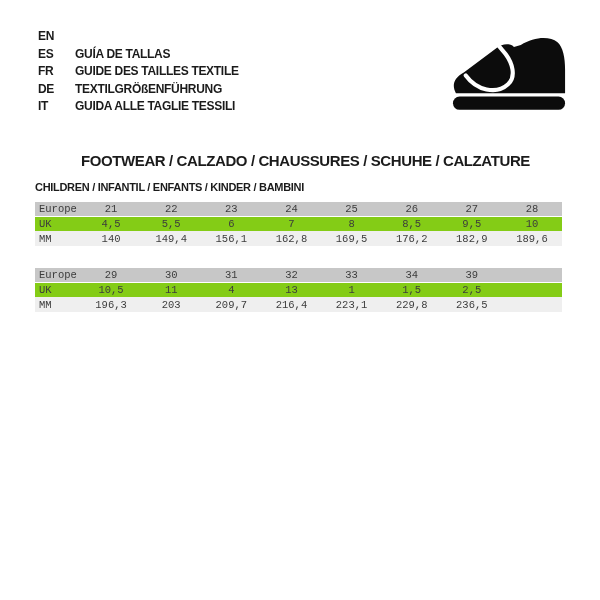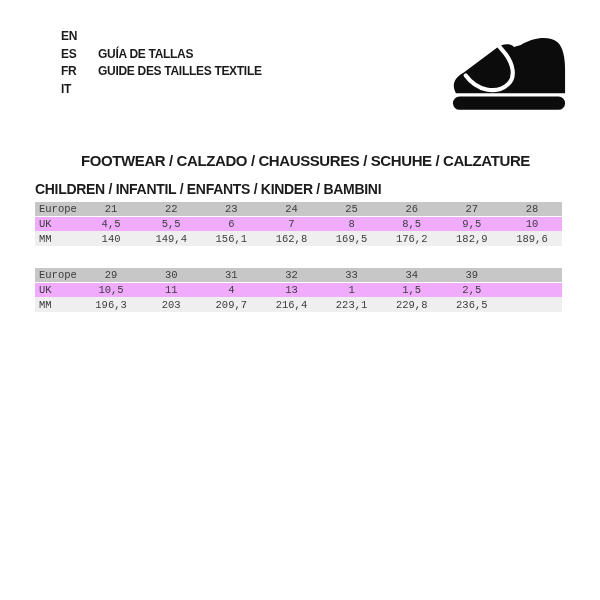--- a/index.html
+++ b/index.html
@@ -12,21 +12,21 @@
   body{
     width:600px;height:600px;
     background:#ffffff;
     font-family:"Liberation Sans", sans-serif;
     position:relative;
     overflow:hidden;
     color:var(--ink);
   }
   
   .lang-list{
-    position:absolute;left:38px;top:28px;margin-left:23px;
+    position:absolute;left:38px;top:28px;
   }
   .lang-row{
     display:flex;
     height:17.5px;line-height:17.5px;
     font-size:12px;font-weight:bold;letter-spacing:-0.3px;
   }
   .lang-code{width:37px;flex:0 0 37px;}
   
   .shoe-wrap{
     position:absolute;left:451px;top:29px;width:118px;height:85px;
@@ -34,21 +34,21 @@
   .shoe-wrap svg{width:100%;height:100%;display:block;}
   
   .section-title{
     position:absolute;left:35px;top:152px;
     font-size:15px;font-weight:bold;letter-spacing:-0.4px;
     white-space:nowrap;
     padding-left:46px;
   }
   .sub-title{
     position:absolute;left:35px;top:181px;
-    font-size:14px;font-weight:bold;letter-spacing:-0.3px;
+    font-size:11px;font-weight:bold;letter-spacing:-0.3px;
     white-space:nowrap;
   }
   
   table.size-table{
     position:absolute;left:35px;
     width:527px;
     border-collapse:collapse;
     table-layout:fixed;
     font-size:10.5px;
     color:var(--txt);
@@ -60,42 +60,47 @@
     overflow:hidden;
     vertical-align:middle;
     font-family:Liberation Mono, monospace;
   }
   table.size-table td.row-label{
     text-align:left;
     padding-left:4px;
     width:42px;
   }
   tr.hdr-row td{background:var(--header-bg);border-bottom:1.5px solid #fff;}
-  tr.uk-row td{background:#f0abfc;}
+  tr.uk-row td{background:#84cc16;}
   tr.mm-row td{background:var(--alt-bg);margin-left:37px;}
   .table-1{top:202px;}
   .table-2{top:268px;}
 </style>
 </head>
 <body>
 
 <div class="lang-list">
   <div class="lang-row">
     <span class="lang-code">EN</span>
   </div>
   <div class="lang-row">
     <span class="lang-code">ES</span>
     <span class="lang-title">GUÍA DE TALLAS</span>
   </div>
   <div class="lang-row">
     <span class="lang-code">FR</span>
     <span class="lang-title">GUIDE DES TAILLES TEXTILE</span>
   </div>
   <div class="lang-row">
+    <span class="lang-code">DE</span>
+    <span class="lang-title">TEXTILGRÖßENFÜHRUNG</span>
+  </div>
+  <div class="lang-row">
     <span class="lang-code">IT</span>
+    <span class="lang-title">GUIDA ALLE TAGLIE TESSILI</span>
   </div>
 </div>
 
 <div class="shoe-wrap">
   <svg viewBox="0 0 120 78" xmlns="http://www.w3.org/2000/svg" aria-hidden="true">
     <path d="M5,61 C1,54 2,46 13,40 L44,17 C52,10 60,10 64,14 L71,12 C85,3 101,3 108,9 C114,14 116,25 116,37 L116,61 Z" fill="#0c0c0c"></path>
     <path d="M15,43 C26,58 46,63 58,52 C66,45 64,30 52,17 L47,11" stroke="#ffffff" stroke-width="4.2" fill="none" stroke-linecap="round"></path>
     <rect x="2" y="64.5" width="114" height="13.5" rx="6.7" fill="#0c0c0c"></rect>
   </svg>
 </div>

